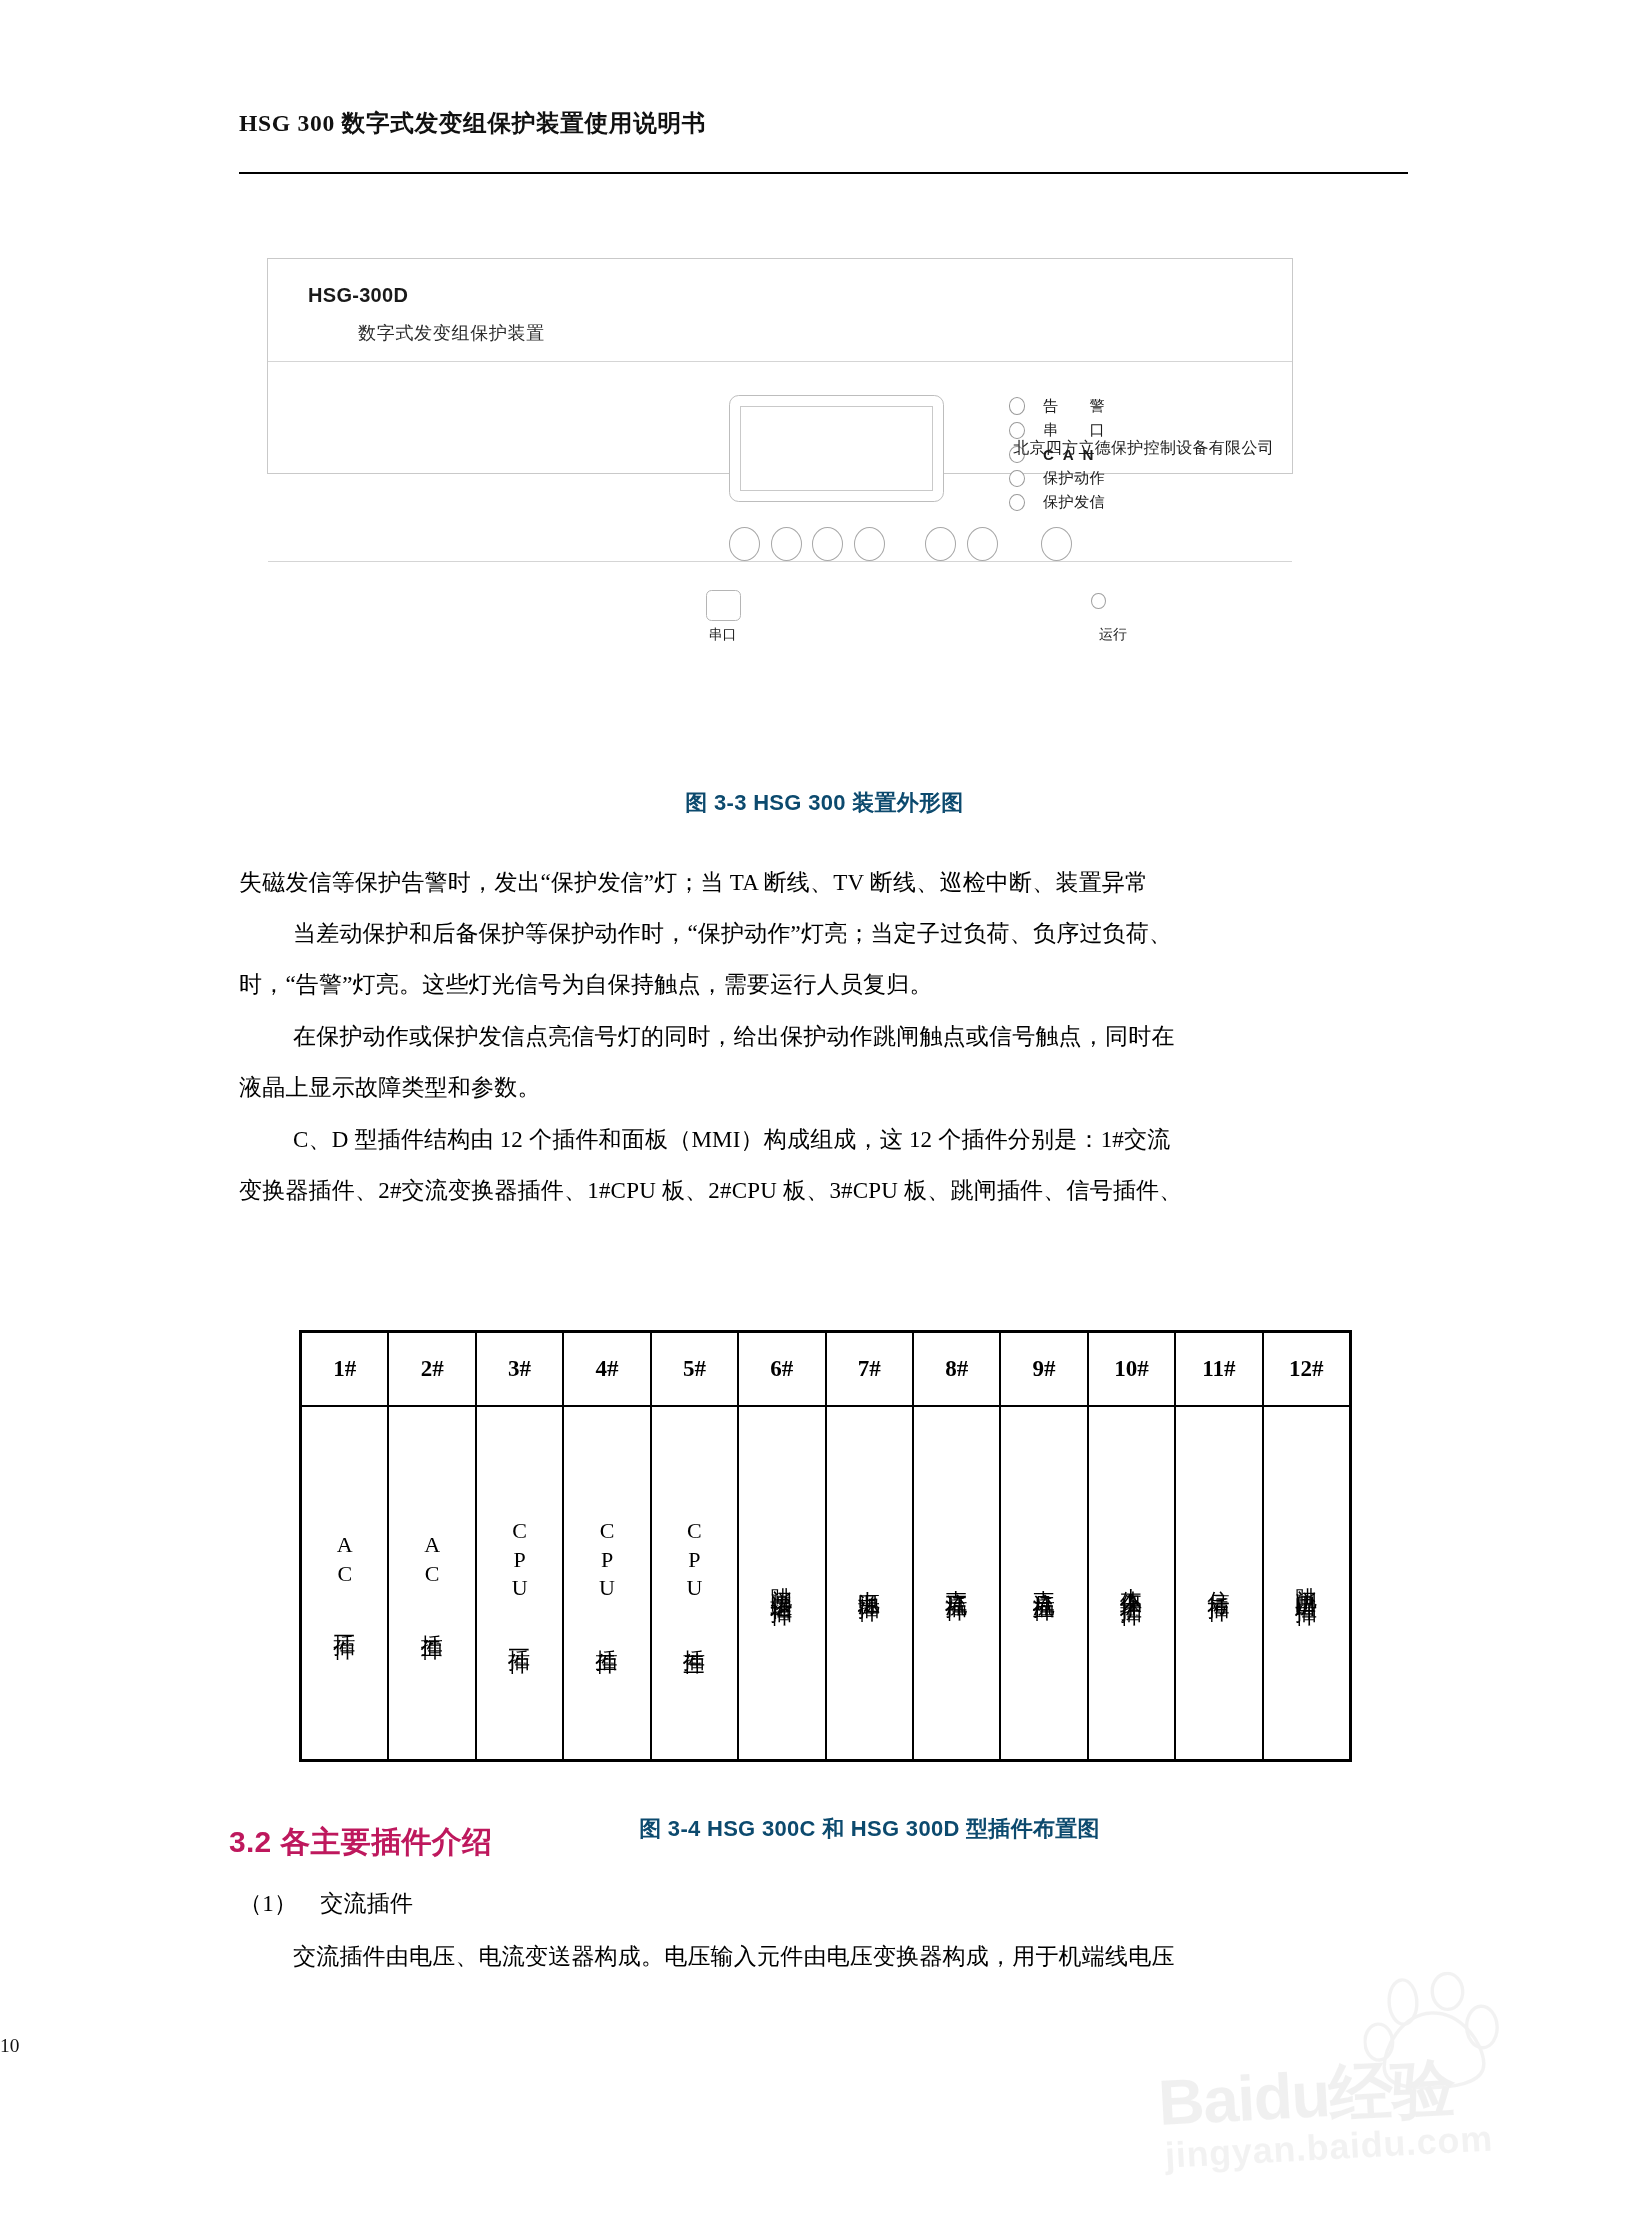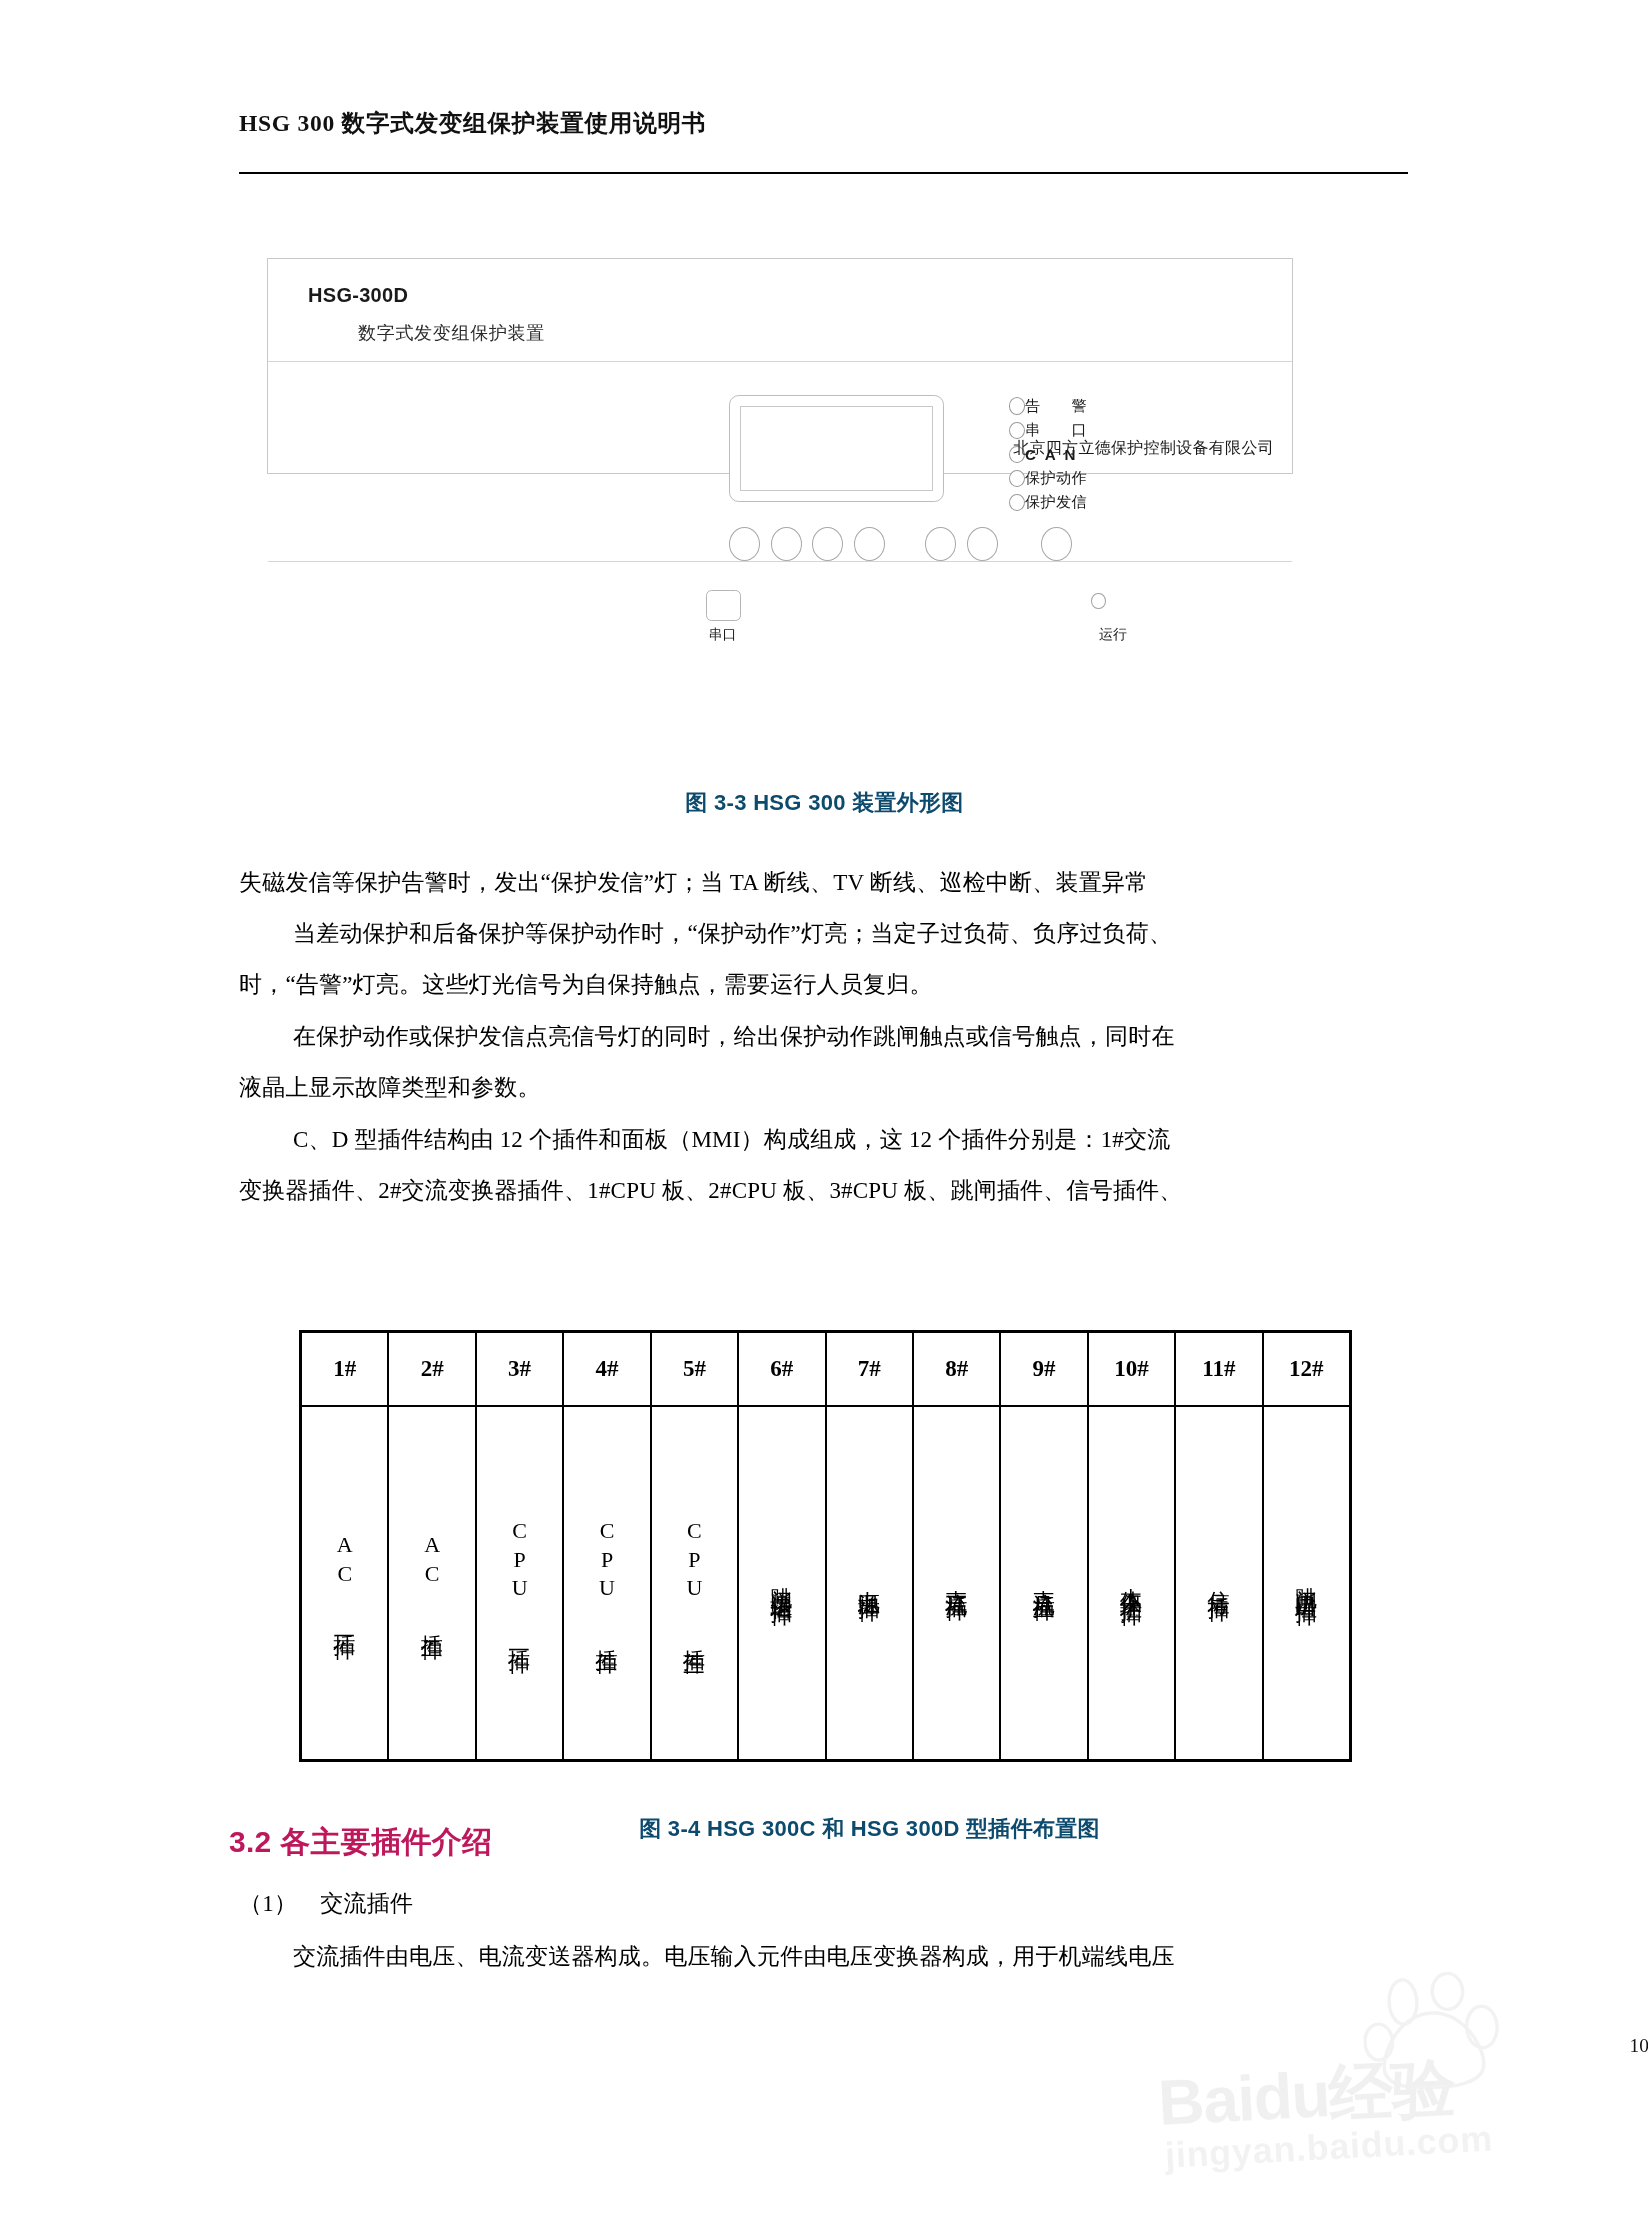--- a/index.html
+++ b/index.html
@@ -65,20 +65,21 @@
     border:0.7px solid #c9c9c9; background:#fff;
   }
 
   .led-col { position:absolute; left:741px; top:33px; }
   .led-row { display:flex; align-items:center; height:22px; margin-bottom:2.1px; }
   .led-dot {
     width:14px; height:15.2px; border:0.7px solid #9a9a9a; border-radius:50%;
     background:#fff; flex:none;
   }
   .led-label {
+    margin-left:18px;
     font-family:"Liberation Serif", serif;
     font-size:15.2px; color:#1a1a1a; white-space:pre; letter-spacing:0.3px;
   }
   .led-label.mono {
     font-family:"Liberation Sans", sans-serif; font-weight:700; font-size:15.2px;
   }
 
   .btn-row { position:absolute; left:461px; top:165px; }
   .pbtn {
     position:absolute; top:0;
@@ -168,21 +169,21 @@
   }
   .list-item {
     position:absolute; left:239px;
     font-family:"Liberation Serif", serif;
     font-size:23px; color:#000; letter-spacing:0.2px;
   }
 
   
   .page-num {
     position:absolute; left:0; top:2035px; width:100%;
-    text-align:right;
+    text-align:left;
     font-family:"Liberation Serif", serif;
     font-size:19.4px; color:#111;
   }
 
   
   .watermark {
     position:absolute; left:1136px; top:1967px;
     width:429px; height:208px;
     opacity:0.10; pointer-events:none;
     transform:rotate(-3deg);

